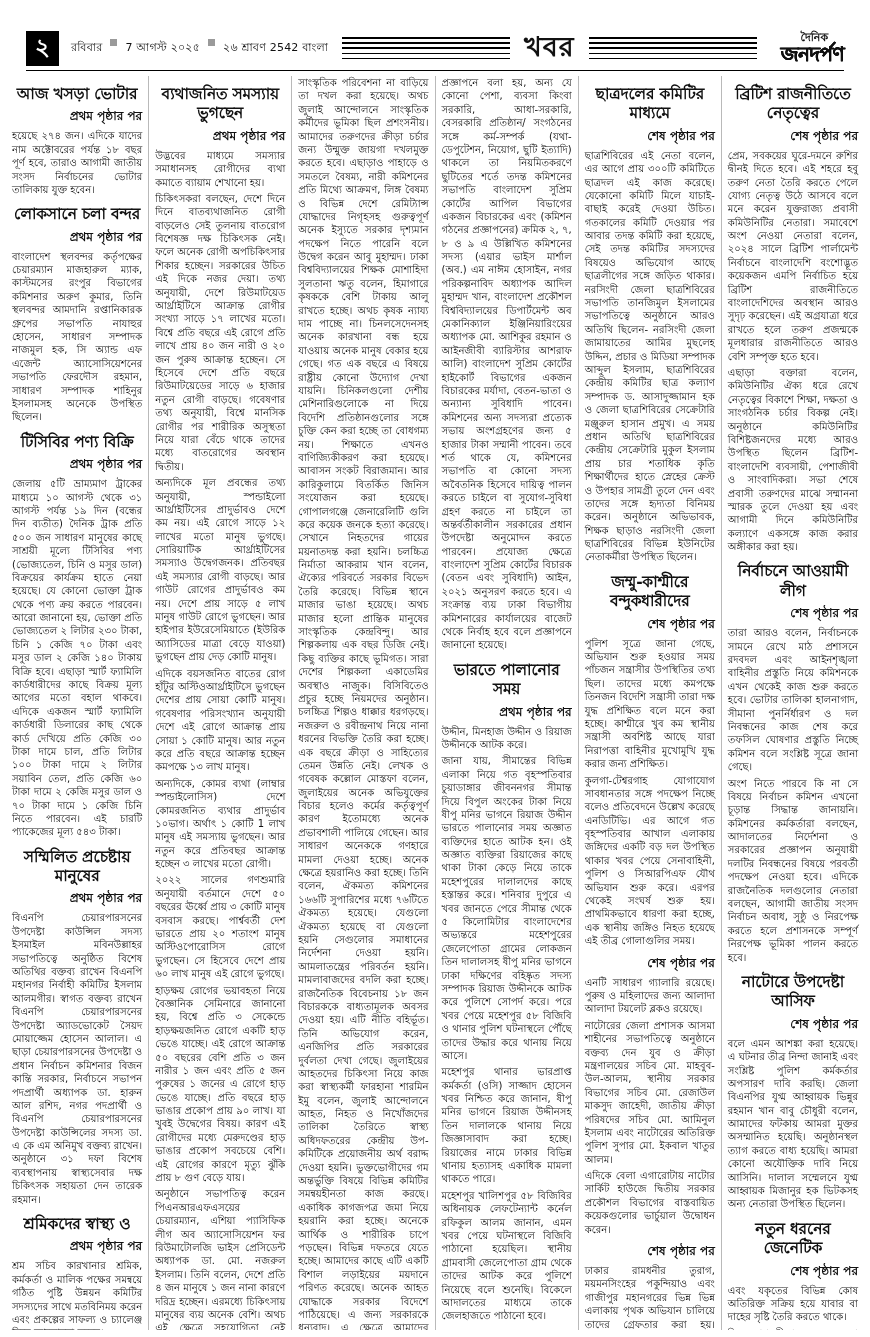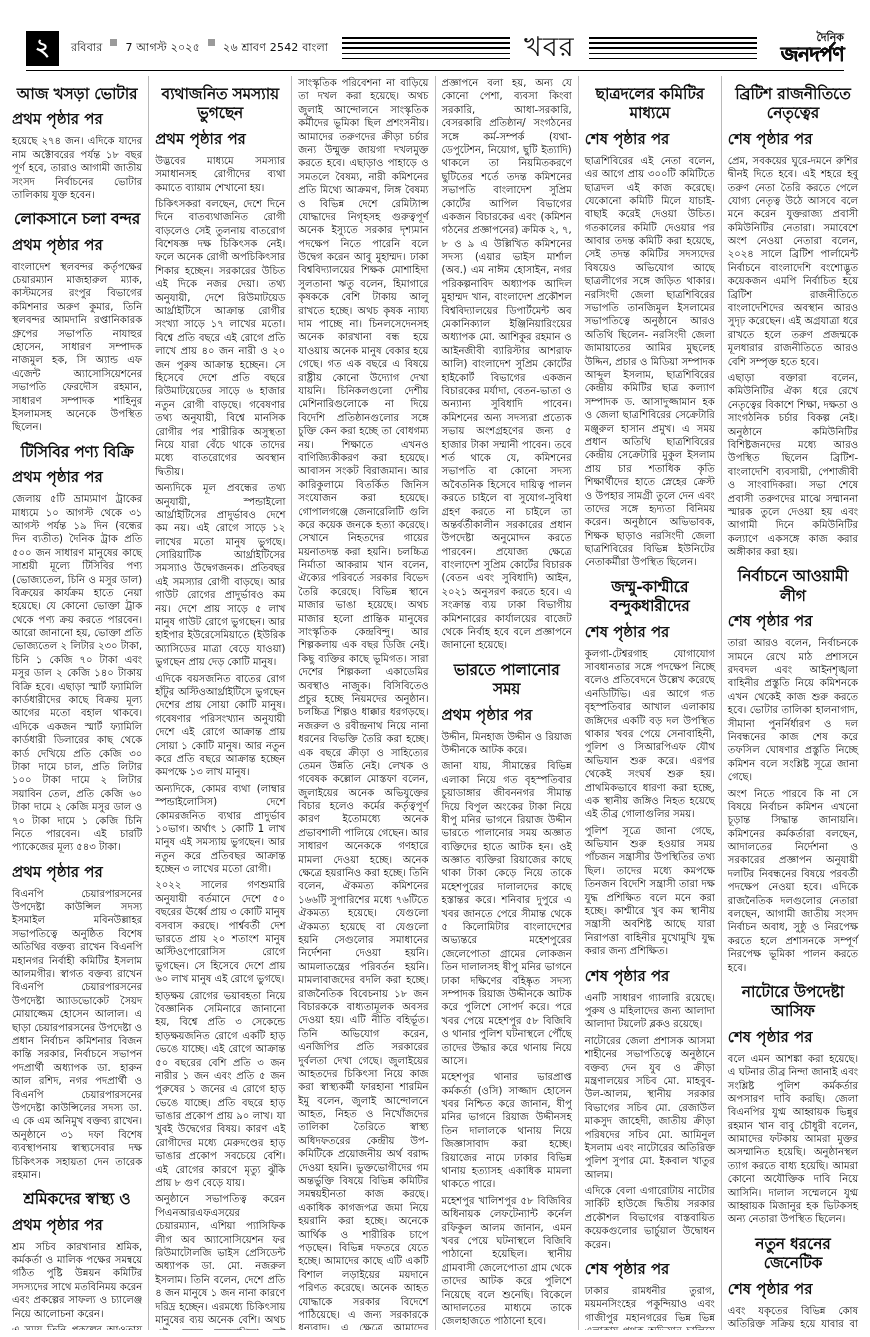--- a/index.html
+++ b/index.html
@@ -16,39 +16,39 @@
     padding-bottom:4px;
   }
   .pagebox{
     background:#000;color:#fff;font-weight:bold;font-size:23px;line-height:1;
     padding:5px 9px 7px;margin-right:12px;flex:0 0 auto;
   }
   .dateline{font-size:11px;letter-spacing:.2px;white-space:nowrap;flex:0 0 auto;display:flex;align-items:flex-start;gap:8px;}
   .datesq{width:7px;height:7px;background:#9a9a9a;display:inline-block;}
   .rules{flex:1;height:22px;margin:0 14px;
     background:repeating-linear-gradient(to bottom,#000 0 1.6px,transparent 1.6px 5.2px);}
-  .section-title{font-size:27px;font-weight:normal;white-space:nowrap;flex:0 0 auto;letter-spacing:1px;}
-  .masthead{flex:0 0 auto;text-align:right;line-height:1;margin-left:10px;}
+  .section-title{font-size:27px;font-weight:bold;white-space:nowrap;flex:0 0 auto;letter-spacing:1px;}
+  .masthead{flex:0 0 auto;text-align:center;line-height:1;margin-left:10px;}
   .masthead .pre{font-size:11px;font-weight:bold;display:block;margin:0 0 1px 4px;}
   .masthead .ttl{font-size:20px;font-weight:900;letter-spacing:-.5px;
     text-shadow:0 0 .6px #000, .4px 0 .2px #000;}
   
   .columns{
     position:absolute;top:76px;left:6px;right:6px;height:1254px;
     display:flex;overflow:hidden;
   }
   .col{flex:1 1 0;min-width:0;padding:0 6px;border-left:1px solid #b9b9b9;overflow:hidden;}
   .col:first-child{border-left:none;}
   article{margin:0 0 6px;}
   h2{
     font-size:15.5px;line-height:1.25;font-weight:bold;text-align:center;
     margin:9px 0 3px;letter-spacing:-.2px;
   }
   article:first-child h2{margin-top:9px;}
-  .kicker{font-size:15px;font-weight:bold;margin:2px 0 2px;}
+  .kicker{font-size:12px;font-weight:bold;margin:2px 0 2px;text-align:right;}
   p{
     font-size:10px;line-height:1.34;text-align:justify;margin:0 0 3px;
     word-break:break-word;hyphens:auto;
   }
 </style>
 </head>
 <body>
 
 <div class="page">
 
@@ -83,20 +83,21 @@
           <h2>লোকসানে চলা বন্দর</h2>
           <div class="kicker">প্রথম পৃষ্ঠার পর</div>
           <p>বাংলাদেশ স্থলবন্দর কর্তৃপক্ষের চেয়ারম্যান মাজহারুল ম্যাক, কাস্টমসের রংপুর বিভাগের কমিশনার অরুণ কুমার, তিনি স্থলবন্দর আমদানি রপ্তানিকারক গ্রুপের সভাপতি নাযাহুর হোসেন, সাধারণ সম্পাদক নাজমুল হক, সি অ্যান্ড এফ এজেন্ট অ্যাসোসিয়েশনের সভাপতি ফেরদৌস রহমান, সাধারণ সম্পাদক শাহিনুর ইসলামসহ অনেকে উপস্থিত ছিলেন।</p>
         </article>
         <article>
           <h2>টিসিবির পণ্য বিক্রি</h2>
           <div class="kicker">প্রথম পৃষ্ঠার পর</div>
           <p>জেলায় ৫টি ভ্রাম্যমাণ ট্রাকের মাধ্যমে ১০ আগস্ট থেকে ৩১ আগস্ট পর্যন্ত ১৯ দিন (বন্ধের দিন ব্যতীত) দৈনিক ট্রাক প্রতি ৫০০ জন সাধারণ মানুষের কাছে সাশ্রয়ী মূল্যে টিসিবির পণ্য (ভোজ্যতেল, চিনি ও মসুর ডাল) বিক্রয়ের কার্যক্রম হাতে নেয়া হয়েছে। যে কোনো ভোক্তা ট্রাক থেকে পণ্য ক্রয় করতে পারবেন। আরো জানানো হয়, ভোক্তা প্রতি ভোজ্যতেল ২ লিটার ২৩০ টাকা, চিনি ১ কেজি ৭০ টাকা এবং মসুর ডাল ২ কেজি ১৪০ টাকায় বিক্রি হবে। এছাড়া স্মার্ট ফ্যামিলি কার্ডধারীদের কাছে বিক্রয় মূল্য আগের মতো বহাল থাকবে। এদিকে একজন স্মার্ট ফ্যামিলি কার্ডধারী ডিলারের কাছ থেকে কার্ড দেখিয়ে প্রতি কেজি ৩০ টাকা দামে চাল, প্রতি লিটার ১০০ টাকা দামে ২ লিটার সয়াবিন তেল, প্রতি কেজি ৬০ টাকা দামে ২ কেজি মসুর ডাল ও ৭০ টাকা দামে ১ কেজি চিনি নিতে পারবেন। এই চারটি প্যাকেজের মূল্য ৫৪৩ টাকা।</p>
         </article>
         <article>
+          <h2>সম্মিলিত প্রচেষ্টায় মানুষের</h2>
           <div class="kicker">প্রথম পৃষ্ঠার পর</div>
           <p>বিএনপি চেয়ারপারসনের উপদেষ্টা কাউন্সিল সদস্য ইসমাইল মবিনউল্লাহর সভাপতিত্বে অনুষ্ঠিত বিশেষ অতিথির বক্তব্য রাখেন বিএনপি মহানগর নির্বাহী কমিটির ইসলাম আলমগীর। স্বাগত বক্তব্য রাখেন বিএনপি চেয়ারপারসনের উপদেষ্টা অ্যাডভোকেট সৈয়দ মোয়াজ্জেম হোসেন আলাল। এ ছাড়া চেয়ারপারসনের উপদেষ্টা ও প্রধান নির্বাচন কমিশনার বিজন কান্তি সরকার, নির্বাচনে সভাপন পদপ্রার্থী অধ্যাপক ডা. হারুন আল রশিদ, নগর পদপ্রার্থী ও বিএনপি চেয়ারপারসনের উপদেষ্টা কাউন্সিলের সদস্য ডা. এ কে এম অনিমুখ বক্তব্য রাখেন। অনুষ্ঠানে ৩১ দফা বিশেষ ব্যবস্থাপনায় স্বাস্থ্যসেবার দক্ষ চিকিৎসক সহায়তা দেন তারেক রহমান।</p>
         </article>
         <article>
           <h2>শ্রমিকদের স্বাস্থ্য ও</h2>
           <div class="kicker">প্রথম পৃষ্ঠার পর</div>
           <p>শ্রম সচিব কারখানার শ্রমিক, কর্মকর্তা ও মালিক পক্ষের সমন্বয়ে গঠিত পুষ্টি উন্নয়ন কমিটির সদস্যদের সাথে মতবিনিময় করেন এবং প্রকল্পের সাফল্য ও চ্যালেঞ্জ নিয়ে আলোচনা করেন।</p>
           <p>এ সময় তিনি প্রকল্পের আওতায় প্রশিক্ষণপ্রাপ্ত ১০ 'পুষ্টি বন্ধু' (শ্রমিক প্রতিনিধি)-এর সঙ্গেও কথা বলেন এবং তাদের অভিজ্ঞতা শোনেন।</p>
         </article>
       </div>
@@ -137,22 +138,22 @@
       </div>
       <div class="col">
         <article>
           <h2>ছাত্রদলের কমিটির মাধ্যমে</h2>
           <div class="kicker">শেষ পৃষ্ঠার পর</div>
           <p>ছাত্রশিবিরের এই নেতা বলেন, এর আগে প্রায় ৩০০টি কমিটিতে ছাত্রদল এই কাজ করেছে। যেকোনো কমিটি মিলে যাচাই-বাছাই করেই দেওয়া উচিত। গতকালের কমিটি দেওয়ার পর আবার তদন্ত কমিটি করা হয়েছে, সেই তদন্ত কমিটির সদস্যদের বিষয়েও অভিযোগ আছে ছাত্রলীগের সঙ্গে জড়িত থাকার। নরসিংদী জেলা ছাত্রশিবিরের সভাপতি তানজিমুল ইসলামের সভাপতিত্বে অনুষ্ঠানে আরও অতিথি ছিলেন- নরসিংদী জেলা জামায়াতের আমির মুছলেহ উদ্দিন, প্রচার ও মিডিয়া সম্পাদক আব্দুল ইসলাম, ছাত্রশিবিরের কেন্দ্রীয় কমিটির ছাত্র কল্যাণ সম্পাদক ড. আসাদুজ্জামান হক ও জেলা ছাত্রশিবিরের সেক্রেটারি মঞ্জুরুল হাসান প্রমুখ। এ সময় প্রধান অতিথি ছাত্রশিবিরের কেন্দ্রীয় সেক্রেটারি মুকুল ইসলাম প্রায় চার শতাধিক কৃতি শিক্ষার্থীদের হাতে স্নেহের ক্রেস্ট ও উপহার সামগ্রী তুলে দেন এবং তাদের সঙ্গে হৃদ্যতা বিনিময় করেন। অনুষ্ঠানে অভিভাবক, শিক্ষক ছাড়াও নরসিংদী জেলা ছাত্রশিবিরের বিভিন্ন ইউনিটের নেতাকর্মীরা উপস্থিত ছিলেন।</p>
         </article>
         <article>
           <h2>জম্মু-কাশ্মীরে বন্দুকধারীদের</h2>
           <div class="kicker">শেষ পৃষ্ঠার পর</div>
+          <p>পুলিশ সূত্রে জানা গেছে, অভিযান শুরু হওয়ার সময় পাঁচজন সন্ত্রাসীর উপস্থিতির তথ্য ছিল। তাদের মধ্যে কমপক্ষে তিনজন বিদেশি সন্ত্রাসী তারা দক্ষ যুদ্ধ প্রশিক্ষিত বলে মনে করা হচ্ছে। কাশ্মীরে খুব কম স্থানীয় সন্ত্রাসী অবশিষ্ট আছে যারা নিরাপত্তা বাহিনীর মুখোমুখি যুদ্ধ করার জন্য প্রশিক্ষিত।</p>
           <p>কুলগা-টেশ্বরগাহ যোগাযোগ সাবধানতার সঙ্গে পদক্ষেপ নিচ্ছে বলেও প্রতিবেদনে উল্লেখ করেছে এনডিটিভি। এর আগে গত বৃহস্পতিবার আখাল এলাকায় জঙ্গিদের একটি বড় দল উপস্থিত থাকার খবর পেয়ে সেনাবাহিনী, পুলিশ ও সিআরপিএফ যৌথ অভিযান শুরু করে। এরপর থেকেই সংঘর্ষ শুরু হয়। প্রাথমিকভাবে ধারণা করা হচ্ছে, এক স্থানীয় জঙ্গিও নিহত হয়েছে এই তীব্র গোলাগুলির সময়।</p>
-          <p>পুলিশ সূত্রে জানা গেছে, অভিযান শুরু হওয়ার সময় পাঁচজন সন্ত্রাসীর উপস্থিতির তথ্য ছিল। তাদের মধ্যে কমপক্ষে তিনজন বিদেশি সন্ত্রাসী তারা দক্ষ যুদ্ধ প্রশিক্ষিত বলে মনে করা হচ্ছে। কাশ্মীরে খুব কম স্থানীয় সন্ত্রাসী অবশিষ্ট আছে যারা নিরাপত্তা বাহিনীর মুখোমুখি যুদ্ধ করার জন্য প্রশিক্ষিত।</p>
         </article>
         <article>
           <div class="kicker">শেষ পৃষ্ঠার পর</div>
           <p>এনটি সাধারণ গ্যালারি রয়েছে। পুরুষ ও মহিলাদের জন্য আলাদা আলাদা টয়লেট ব্লকও রয়েছে।</p>
           <p>নাটোরের জেলা প্রশাসক আসমা শাহীনের সভাপতিত্বে অনুষ্ঠানে বক্তব্য দেন যুব ও ক্রীড়া মন্ত্রণালয়ের সচিব মো. মাহবুব-উল-আলম, স্থানীয় সরকার বিভাগের সচিব মো. রেজাউল মাকসুদ জাহেদী, জাতীয় ক্রীড়া পরিষদের সচিব মো. আমিনুল ইসলাম এবং নাটোরের অতিরিক্ত পুলিশ সুপার মো. ইকবাল খাতুর আলম।</p>
           <p>এদিকে বেলা এগারোটায় নাটোর সার্কিট হাউজে দ্বিতীয় সরকার প্রকৌশল বিভাগের বাস্তবায়িত কয়েকগুলোর ভার্চুয়াল উদ্বোধন করেন।</p>
         </article>
         <article>
           <div class="kicker">শেষ পৃষ্ঠার পর</div>
           <p>ঢাকার রামধনীর তুরাগ, ময়মনসিংহের পকুন্দিয়াও এবং গাজীপুর মহানগরের ভিন্ন ভিন্ন এলাকায় পৃথক অভিযান চালিয়ে তাদের গ্রেফতার করা হয়। প্রসঙ্গত, জনপ্রতিনিধির সাংবাদিক আনারুজ্জামান তুহিনকে দুর্বৃত্তরা গাজীপুর মহানগরের বাসন্দা চৌরাস্তায় কুপিয়ে ও গলা কেটে হত্যা করে ফেলে রাখে। তুহিনের বাড়ি ময়মনসিংহের গোবরাডুবিয়ার জালিপাড়া গ্রামে। তিনি দৈনিক অতিথিদের কাগজের গাজীপুরের স্টাফ রিপোর্টার হিসেবে কাজ করতেন।</p>

